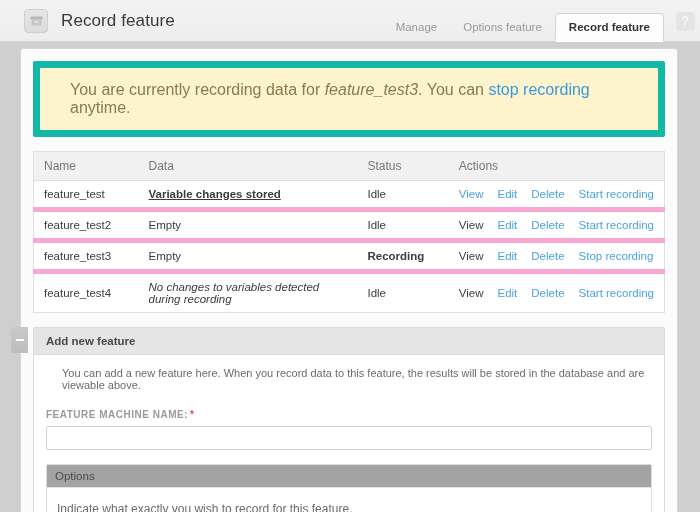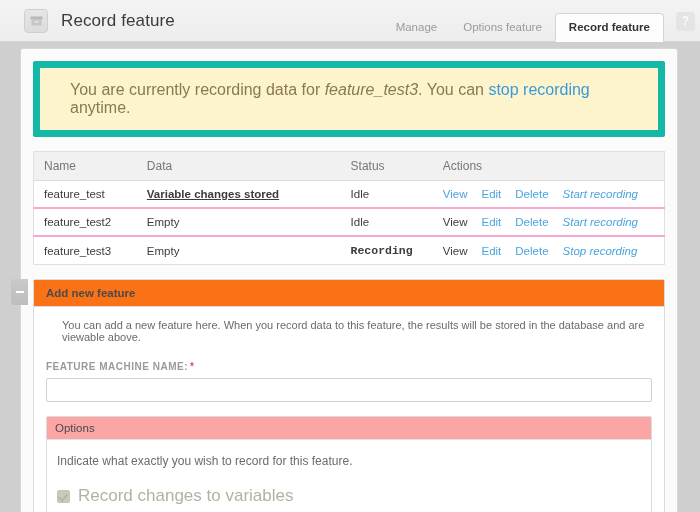--- a/index.html
+++ b/index.html
@@ -114,60 +114,60 @@
     background: #f1f1f1;
     color: #777;
     text-align: left;
     font-weight: normal;
     padding: 7px 10px;
     border-bottom: 1px solid #dedede;
     font-size: 12px;
   }
   table.features tbody td {
     padding: 7px 10px;
-    border-bottom: 2px solid #f9a8d4;
+    border-bottom: 5px solid #f9a8d4;
     color: #3c3c3c;
     vertical-align: middle;
   }
   table.features tbody tr:last-child td { border-bottom: none; }
   .col-name   { width: 95px; }
   .col-data   { width: 290px; }
   .col-status { width: 80px; }
   .cell-bold { font-weight: bold; color: #2b2b2b; text-decoration: underline; }
   .cell-italic { font-style: italic; color: #3c3c3c; }
-  .status-rec { font-weight: bold; color: #2b2b2b; font-family: Liberation Mono, monospace; }
+  .status-rec { font-weight: bold; color: #2b2b2b; }
   .actions { white-space: nowrap; }
   .actions a {
     color: #4aa3df;
     text-decoration: none;
     margin-right: 14px;
   }
   .actions a.dark { color: #3d3d3d; }
-  .actions a:last-child { margin-right: 16px; font-style: italic; }
+  .actions a:last-child { margin-right: 0; }
 
   
   .collapse-wrap { position: relative; margin-top: 14px; }
   .collapse-handle {
     position: absolute;
     left: -22px; top: 0;
     width: 17px; height: 26px;
     background: linear-gradient(#c9c9c9, #bdbdbd);
     border-radius: 3px 0 0 3px;
     display: flex; align-items: center; justify-content: center;
   }
   .collapse-handle i {
     display:block; width: 8px; height: 2px; background: #fff;
   }
   .fieldset {
     border: 1px solid #dcdcdc;
     border-radius: 2px;
     background: #fff;
   }
   .fieldset > .legend {
-    background: #f97316;
+    background: #e5e5e5;
     border-bottom: 1px solid #dcdcdc;
     padding: 7px 12px;
     font-size: 11.5px;
     font-weight: bold;
     color: #4a4a4a;
   }
   .fieldset > .body { padding: 12px; }
   .help-text {
     font-size: 11px;
     color: #6b6b6b;
@@ -203,21 +203,21 @@
     border: 1px solid #dcdcdc;
     border-radius: 2px;
     background: #fff;
   }
   .inner-fieldset > .legend {
     border-bottom: 1px solid #e2e2e2;
     padding: 5px 8px;
     font-size: 11.5px;
     color: #4a4a4a;
     font-weight: normal;
-    background: #fca5a5;
+    background: #a3a3a3;
   }
   .inner-fieldset > .body { padding: 14px 10px 18px 10px; }
   .opt-desc { font-size: 12px; color: #6b6b6b; margin: 0 0 18px 0; }
 
   .check-row { display: flex; align-items: center; margin-bottom: 12px; }
   .check-row:last-child { margin-bottom: 0; }
   .cbox-disabled {
     width: 11px; height: 11px;
     border: 1px solid #c8c5b4;
     background: #ccc9b8;
@@ -297,20 +297,28 @@
 
       <tr>
         <td>feature_test3</td>
         <td>Empty</td>
         <td class="status-rec">Recording</td>
         <td class="actions">
           <a href="#" class="dark">View</a><a href="#">Edit</a><a href="#">Delete</a><a href="#">Stop recording</a>
         </td>
       </tr>
 
+      <tr>
+        <td>feature_test4</td>
+        <td class="cell-italic">No changes to variables detected during recording</td>
+        <td>Idle</td>
+        <td class="actions">
+          <a href="#" class="dark">View</a><a href="#">Edit</a><a href="#">Delete</a><a href="#">Start recording</a>
+        </td>
+      </tr>
     </tbody>
   </table>
 
   <div class="collapse-wrap">
     <div class="collapse-handle">
       <i></i>
     </div>
 
     <div class="fieldset">
       <div class="legend">Add new feature</div>

